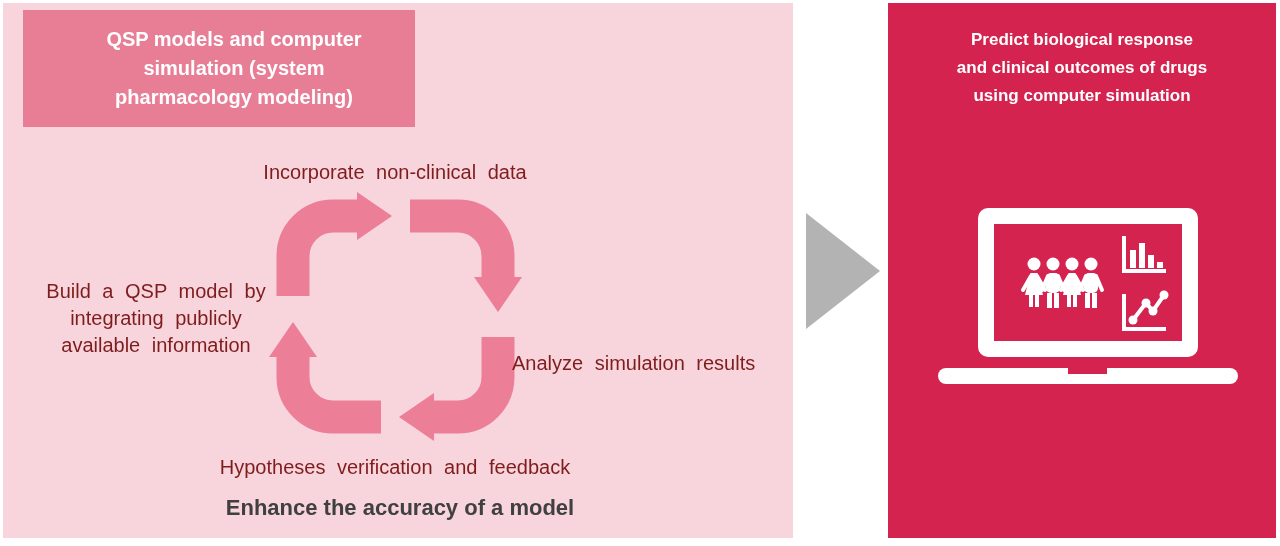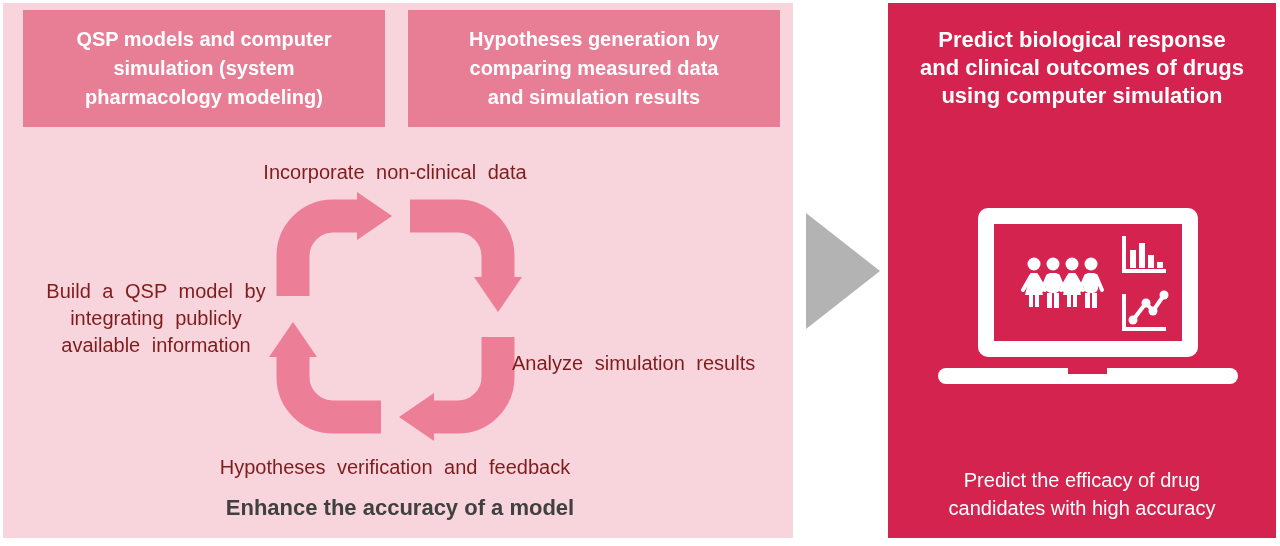--- a/index.html
+++ b/index.html
@@ -13,59 +13,57 @@
   }
   .panel-right{
     position:absolute;left:888px;top:3px;width:388px;height:535px;
     background:#d3234e;
   }
   .hbox{
     position:absolute;top:10px;height:117px;background:#e87e96;
     display:flex;align-items:center;justify-content:center;text-align:center;
     color:#ffffff;font-weight:bold;font-size:20px;line-height:29px;
     white-space:pre-line;
+    padding-left:30px;
   }
   .hbox1{left:23px;width:362px;}
   .hbox2{left:408px;width:372px;}
   .overlay{position:absolute;left:0;top:0;width:1280px;height:546px;display:block;}
   .glabel{
     position:absolute;color:#7f1d1d;font-size:20px;line-height:27px;
     text-align:center;white-space:pre-line;word-spacing:0.3em;
   }
   .lbl-top{left:200px;top:159px;width:390px;}
   .lbl-left{left:26px;top:278px;width:260px;}
   .lbl-right{left:512px;top:302px;width:270px;text-align:left;margin-top:48px;}
   .lbl-bottom{left:165px;top:454px;width:460px;}
   .footer-accent{
     position:absolute;left:150px;top:495px;width:500px;text-align:center;
     color:#404040;font-weight:bold;font-size:22px;
   }
   .rtitle{
     position:absolute;left:896px;top:26px;width:372px;text-align:center;
-    color:#ffffff;font-weight:bold;font-size:22px;line-height:28px;white-space:pre-line;
+    color:#ffffff;font-weight:bold;font-size:17px;line-height:28px;white-space:pre-line;
   }
   .rcaption{
     position:absolute;left:896px;top:466px;width:372px;text-align:center;
     color:#ffffff;font-size:20px;line-height:28px;white-space:pre-line;
   }
 </style>
 </head>
 <body>
 
 <div class="stage">
 
   <div class="panel-left"></div>
   <div class="panel-right"></div>
 
   <div class="hbox hbox1">QSP models and computer
 simulation (system
 pharmacology modeling)</div>
-  <div class="hbox hbox2">Hypotheses generation by
-comparing measured data
-and simulation results</div>
 
   <svg class="overlay" viewBox="0 0 1280 546">
 
     <g fill="#ec7e97" stroke="#ec7e97">
       <g>
         <path d="M 293 296 L 293 256 A 40 40 0 0 1 333 216 L 357 216" fill="none" stroke-width="33"></path>
         <polygon points="357,192 357,240 392,216" stroke="none"></polygon>
       </g>
       <g>
         <path d="M 410 216 L 458 216 A 40 40 0 0 1 498 256 L 498 277" fill="none" stroke-width="33"></path>
@@ -144,16 +142,14 @@
 integrating publicly
 available information</div>
   <div class="glabel lbl-right">Analyze simulation results</div>
   <div class="glabel lbl-bottom">Hypotheses verification and feedback</div>
 
   <div class="footer-accent">Enhance the accuracy of a model</div>
 
   <div class="rtitle">Predict biological response
 and clinical outcomes of drugs
 using computer simulation</div>
-  <div class="rcaption">Predict the efficacy of drug
-candidates with high accuracy</div>
 
 </div>
 
 </body></html>

